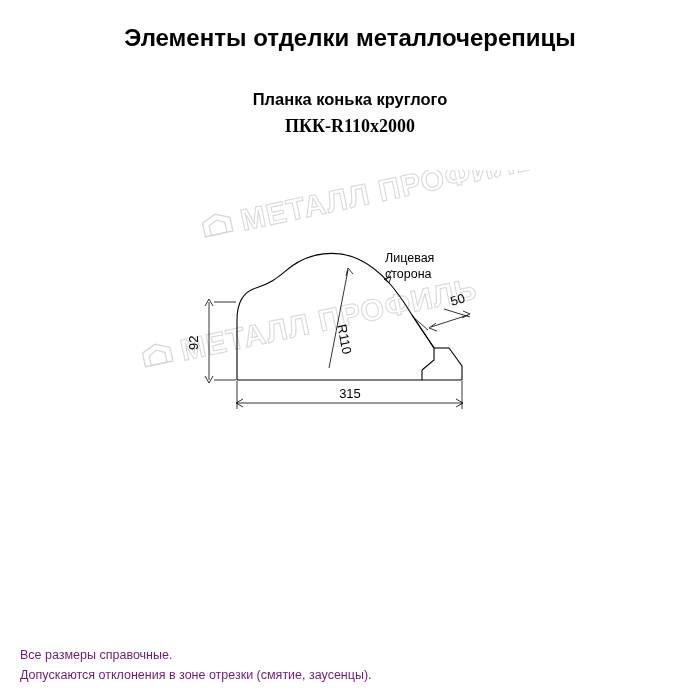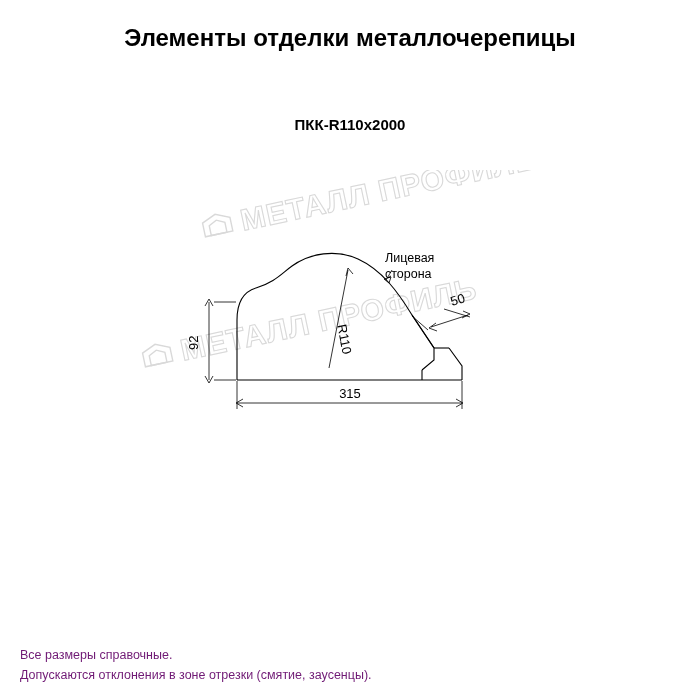--- a/index.html
+++ b/index.html
@@ -38,22 +38,23 @@
     text-align: center;
     font-size: 16.5px;
     font-weight: bold;
   }
   .subtitle2 {
     position: absolute;
     top: 116px;
     left: 0;
     width: 700px;
     text-align: center;
-    font-size: 15px;
-    font-weight: bold;
+    font-size: 18px;
+    font-weight: bold;
+    font-family: Liberation Serif, serif;
   }
   .drawing {
     position: absolute;
     top: 170px;
     left: 0;
     width: 700px;
     height: 290px;
   }
   .watermarks {
     position: absolute;
@@ -111,20 +112,21 @@
     stroke: #d9d9d9;
     stroke-width: 1.4;
   }
 </style>
 </head>
 <body>
 
 <div class="page">
 
   <div class="title">Элементы отделки металлочерепицы</div>
+  <div class="subtitle1">Планка конька круглого</div>
   <div class="subtitle2">ПКК-R110x2000</div>
 
   <div class="watermarks">
     <svg width="700" height="290" viewBox="0 0 700 290">
       <g transform="translate(200,70) rotate(-12)">
         <g class="wm-shape" transform="translate(0,-22)">
           <path d="M6,20 L6,6 L20,0 L34,6 L34,20 Z"></path>
           <path d="M12,20 L12,10 L20,6 L28,10 L28,20 Z"></path>
         </g>
         <text class="wm-text" x="44" y="0">МЕТАЛЛ ПРОФИЛЬ</text>

